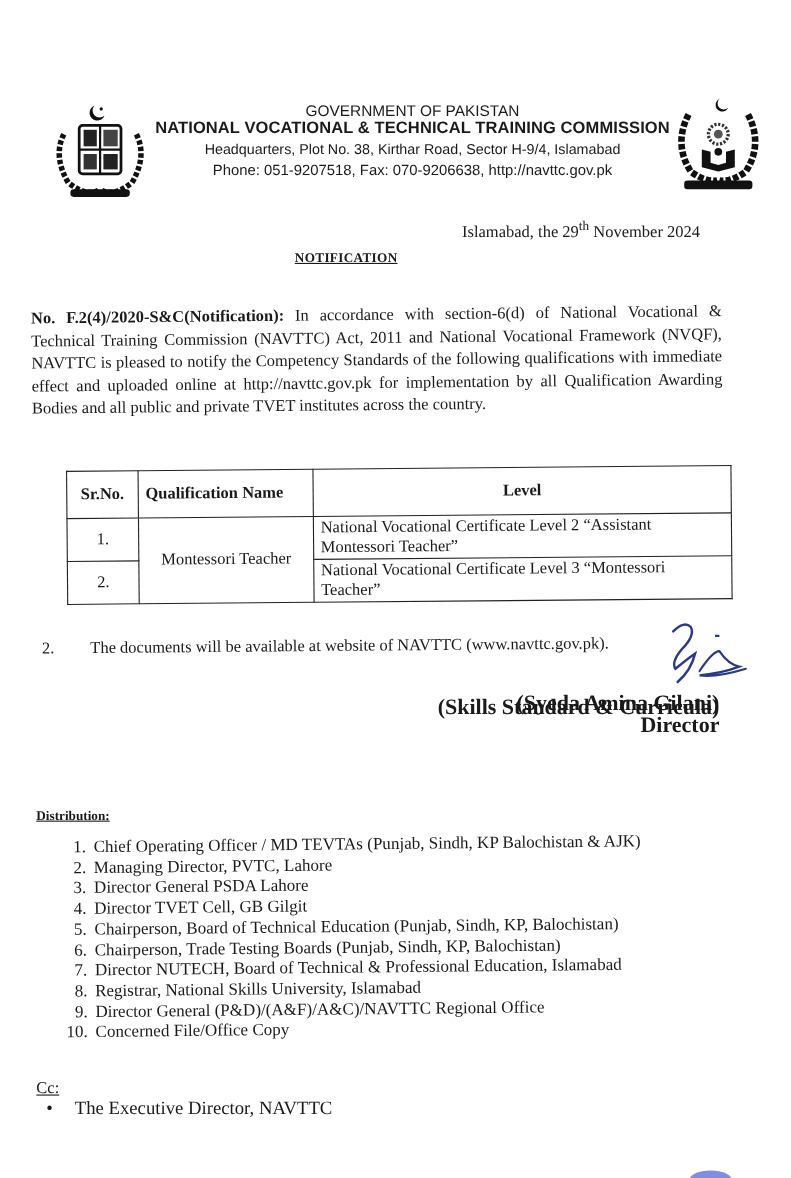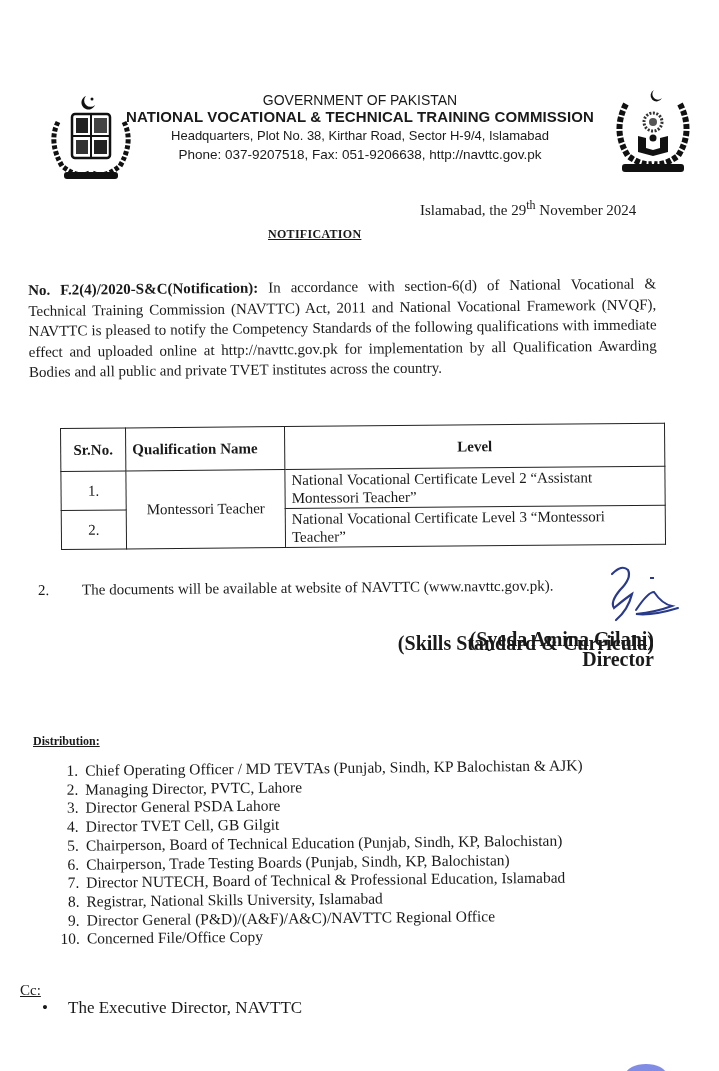--- a/index.html
+++ b/index.html
@@ -5,21 +5,21 @@
   html, body { margin: 0; padding: 0; }
   body {
     width: 719px; height: 1071px; background: #ffffff; position: relative; overflow: hidden;
     color: #1a1a1a; font-family: "Liberation Serif", serif;
   }
   .abs { position: absolute; }
 
   
   #logo-left { left: 40px; top: 92px; width: 100px; height: 92px; }
   #logo-right { left: 608px; top: 86px; width: 90px; height: 92px; }
-  .lh-line { left: 120px; width: 480px; text-align: center; white-space: nowrap; }
+  .lh-line { left: 135px; width: 480px; text-align: center; white-space: nowrap; }
   #lh-gov { top: 92px; font-size: 14px; font-family: "Liberation Sans", sans-serif; }
   #lh-org { top: 108px; font-size: 15px; font-weight: bold; letter-spacing: 0.1px; font-family: "Liberation Sans", sans-serif; }
   #lh-addr { top: 128px; font-size: 13px; font-family: "Liberation Sans", sans-serif; }
   #lh-phone { top: 147px; font-size: 13.5px; font-family: "Liberation Sans", sans-serif; }
 
   #date-line { left: 420px; top: 198px; font-size: 15px; white-space: nowrap; }
   #date-line sup { font-size: 12px; }
 
   #title { left: 268px; top: 227px; font-size: 12px; font-weight: bold; text-decoration: underline; letter-spacing: 0.3px; }
 
@@ -53,21 +53,21 @@
   #sig-dept { top: 632px; font-weight: bold; }
 
   #dist-head { left: 33px; top: 734px; font-size: 12px; font-weight: bold; text-decoration: underline; }
   #dist-list {
     left: 50px; top: 762px; margin: 0; padding: 0; list-style: none; font-size: 15.5px; line-height: 18.7px;
     transform: rotate(-0.6deg); transform-origin: left top;
   }
   #dist-list li { white-space: nowrap; }
   #dist-list .n { display: inline-block; width: 28px; text-align: right; margin-right: 7px; }
 
-  #cc-head { left: 20px; top: 982px; font-size: 15px; text-decoration: underline; }
+  #cc-head { left: 33px; top: 982px; font-size: 15px; text-decoration: underline; }
   #cc-list { left: 42px; top: 998px; margin: 0; padding: 0; list-style: none; font-size: 17px; }
   #cc-list .b { display: inline-block; width: 26px; }
 
   #blue-dot { left: 626px; top: 1064px; width: 40px; height: 20px; border-radius: 50% 50% 0 0; background: #6b78e0; opacity: 0.85; }
 </style>
 </head>
 <body>
 
 <svg id="logo-left" class="abs" viewBox="0 0 100 92">
   <path d="M46 4 a7 7 0 1 0 9 9 a6 6 0 1 1 -9 -9z" fill="#111"></path>
@@ -91,21 +91,21 @@
   <circle cx="45" cy="36" r="9" fill="none" stroke="#333" stroke-width="3" stroke-dasharray="2 1.5"></circle>
   <circle cx="45" cy="36" r="4" fill="#555"></circle>
   <path d="M30 50 L30 66 L45 70 L60 66 L60 50 L52 52 L52 62 L45 64 L38 62 L38 52z" fill="#111"></path>
   <circle cx="45" cy="52" r="3.5" fill="#111"></circle>
   <rect x="14" y="78" width="62" height="8" rx="3" fill="#111"></rect>
 </svg>
 
 <div id="lh-gov" class="abs lh-line">GOVERNMENT OF PAKISTAN</div>
 <div id="lh-org" class="abs lh-line">NATIONAL VOCATIONAL &amp; TECHNICAL TRAINING COMMISSION</div>
 <div id="lh-addr" class="abs lh-line">Headquarters, Plot No. 38, Kirthar Road, Sector H-9/4, Islamabad</div>
-<div id="lh-phone" class="abs lh-line">Phone: 037-9207518, Fax: 051-9206638, http://navttc.gov.pk</div>
+<div id="lh-phone" class="abs lh-line">Phone: 051-9207518, Fax: 070-9206638, http://navttc.gov.pk</div>
 
 <div id="date-line" class="abs"><span>Islamabad, the 29</span><sup>th</sup><span> November 2024</span></div>
 
 <div id="title" class="abs">NOTIFICATION</div>
 
 <div id="body-para" class="abs"><b>No. F.2(4)/2020-S&amp;C(Notification):</b><span> In accordance with section-6(d) of National Vocational &amp; Technical Training Commission (NAVTTC) Act, 2011 and National Vocational Framework (NVQF), NAVTTC is pleased to notify the Competency Standards of the following qualifications with immediate effect and uploaded online at http://navttc.gov.pk for implementation by all Qualification Awarding Bodies and all public and private TVET institutes across the country.</span></div>
 
 <table id="qual-table" class="abs">
   <thead>
     <tr>

